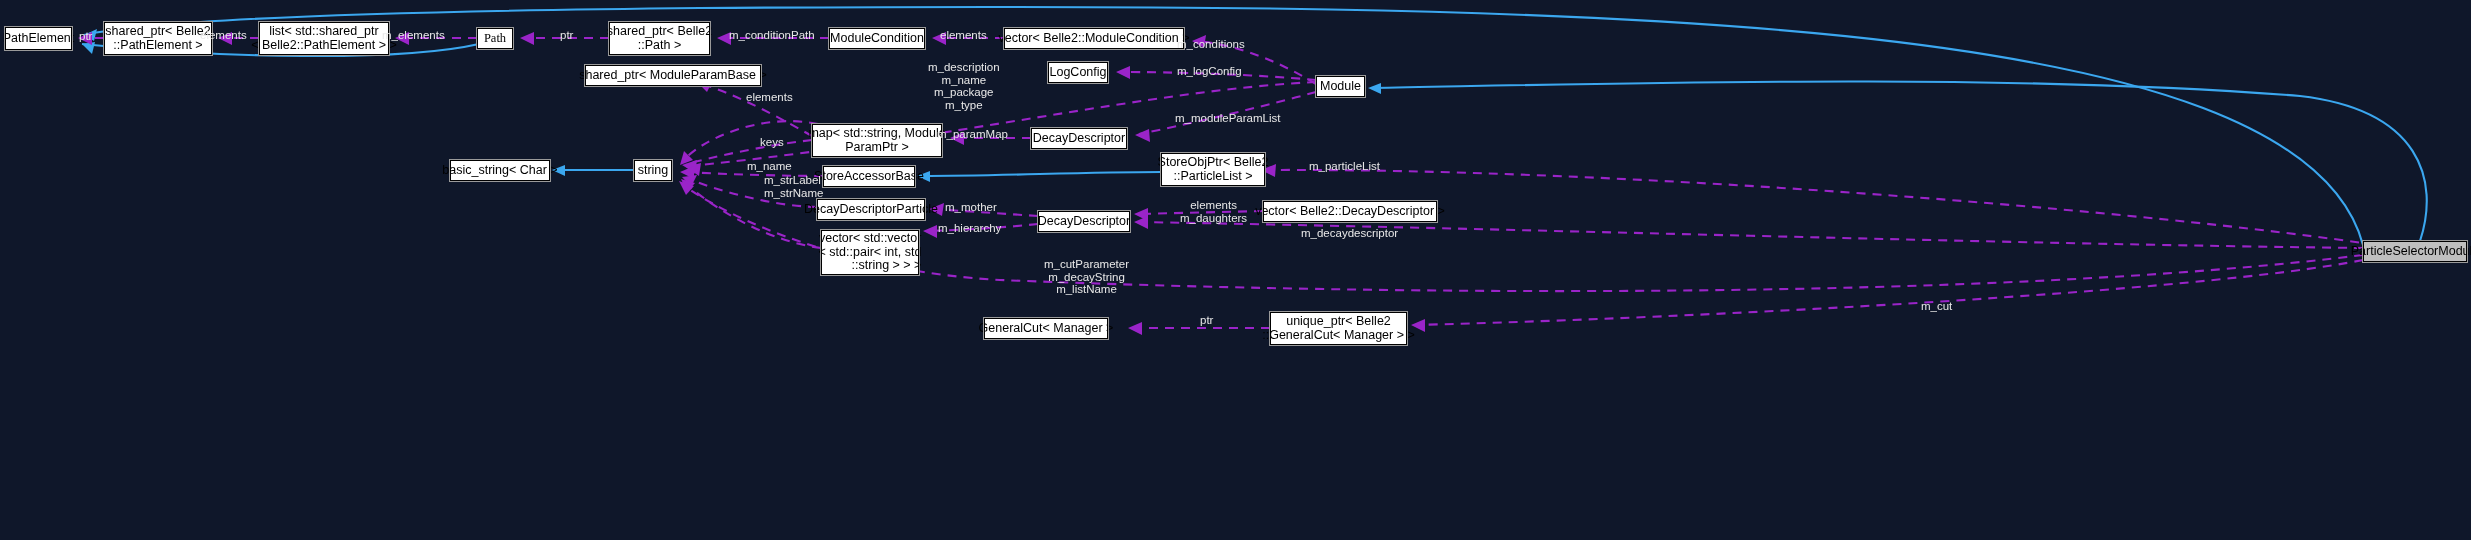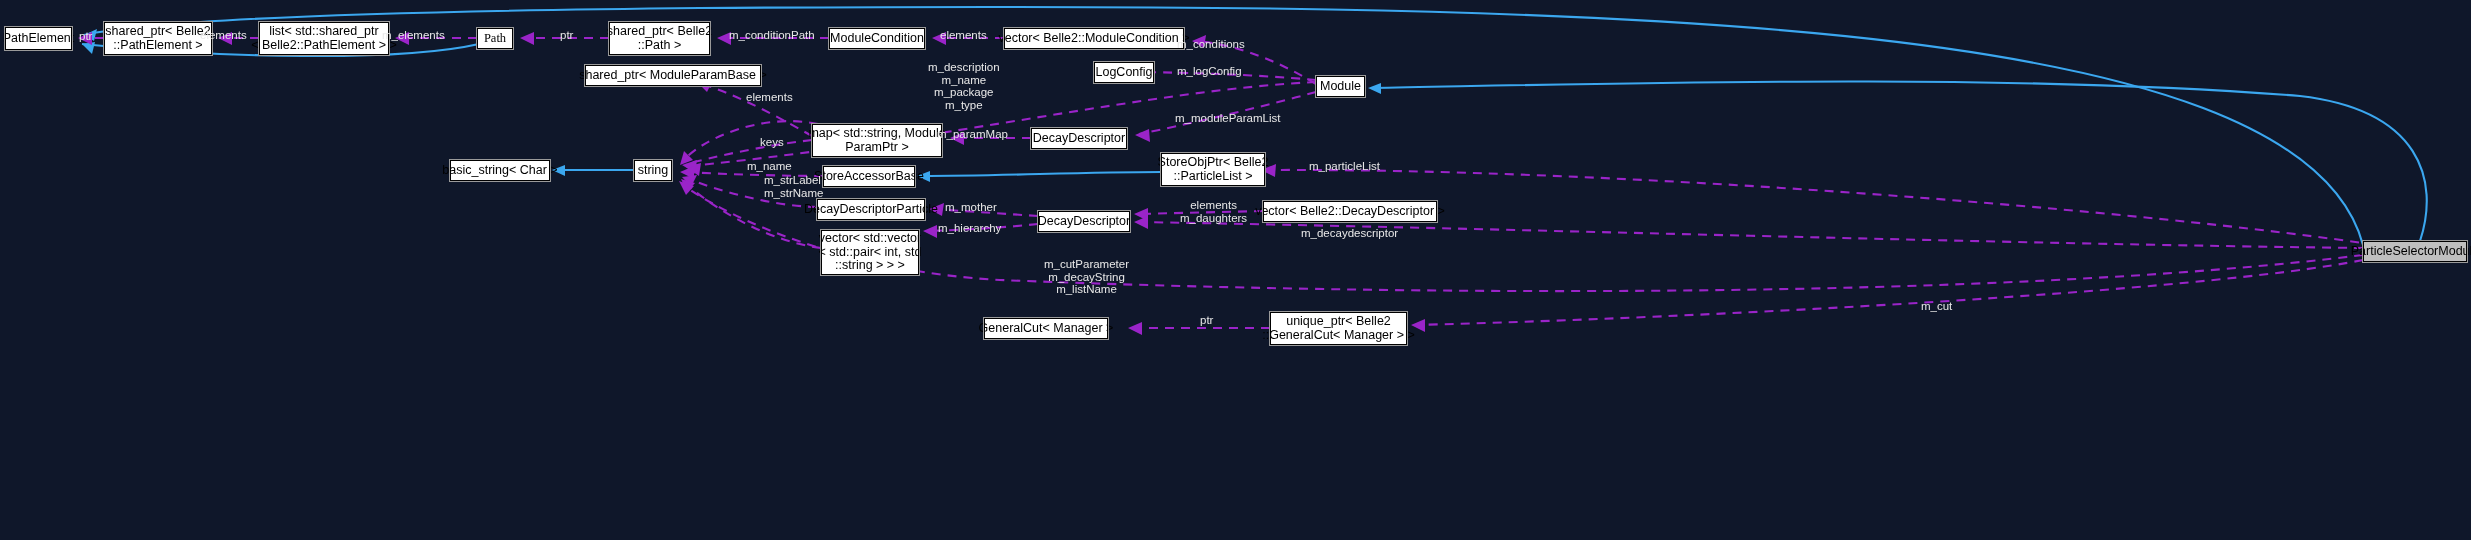--- a/index.html
+++ b/index.html
@@ -165,34 +165,34 @@
   <div class="node" style="left:104px;top:22px;width:108px;height:33px;"><span>shared_ptr&lt; Belle2
 ::PathElement &gt;</span></div>
   <div class="node" style="left:259px;top:22px;width:130px;height:33px;"><span>list&lt; std::shared_ptr
 &lt; Belle2::PathElement &gt; &gt;</span></div>
   <div class="node" style="left:477px;top:28px;width:36px;height:21px;font-family:Liberation Serif, serif;"><span>Path</span></div>
   <div class="node" style="left:609px;top:22px;width:101px;height:33px;"><span>shared_ptr&lt; Belle2
 ::Path &gt;</span></div>
   <div class="node" style="left:829px;top:28px;width:96px;height:21px;"><span>ModuleCondition</span></div>
   <div class="node" style="left:1004px;top:28px;width:180px;height:21px;"><span>vector&lt; Belle2::ModuleCondition &gt;</span></div>
   <div class="node" style="left:1316px;top:76px;width:49px;height:21px;"><span>Module</span></div>
-  <div class="node" style="left:1094px;top:62px;width:60px;height:21px;text-align:center;"><span>LogConfig</span></div>
+  <div class="node" style="left:1048px;top:62px;width:60px;height:21px;text-align:center;"><span>LogConfig</span></div>
   <div class="node" style="left:585px;top:65px;width:176px;height:21px;"><span>shared_ptr&lt; ModuleParamBase &gt;</span></div>
   <div class="node" style="left:812px;top:124px;width:130px;height:33px;"><span>map&lt; std::string, Module
 ParamPtr &gt;</span></div>
   <div class="node" style="left:1031px;top:128px;width:96px;height:21px;"><span>DecayDescriptor</span></div>
   <div class="node" style="left:450px;top:160px;width:100px;height:21px;"><span>basic_string&lt; Char &gt;</span></div>
   <div class="node" style="left:634px;top:160px;width:38px;height:21px;"><span>string</span></div>
   <div class="node" style="left:823px;top:166px;width:92px;height:21px;"><span>StoreAccessorBase</span></div>
   <div class="node" style="left:1161px;top:153px;width:104px;height:33px;"><span>StoreObjPtr&lt; Belle2
 ::ParticleList &gt;</span></div>
   <div class="node" style="left:817px;top:199px;width:108px;height:21px;"><span>DecayDescriptorParticle</span></div>
   <div class="node" style="left:1038px;top:211px;width:92px;height:21px;"><span>DecayDescriptor</span></div>
   <div class="node" style="left:1263px;top:201px;width:174px;height:21px;"><span>vector&lt; Belle2::DecayDescriptor &gt;</span></div>
-  <div class="node" style="left:821px;top:230px;width:98px;height:45px;"><span>vector&lt; std::vector
+  <div class="node" style="left:821px;top:230px;width:98px;height:45px;text-align:right;"><span>vector&lt; std::vector
 &lt; std::pair&lt; int, std
 ::string &gt; &gt; &gt;</span></div>
   <div class="node focus" style="left:2363px;top:241px;width:104px;height:21px;"><span>ParticleSelectorModule</span></div>
   <div class="node" style="left:984px;top:318px;width:124px;height:21px;"><span>GeneralCut&lt; Manager &gt;</span></div>
   <div class="node" style="left:1270px;top:312px;width:137px;height:33px;"><span>unique_ptr&lt; Belle2
 ::GeneralCut&lt; Manager &gt; &gt;</span></div>
 
   <div class="edge-label" style="left:79px;top:30px;">ptr</div>
   <div class="edge-label" style="left:200px;top:29px;">elements</div>
   <div class="edge-label" style="left:382px;top:29px;text-align:center;">m_elements</div>

